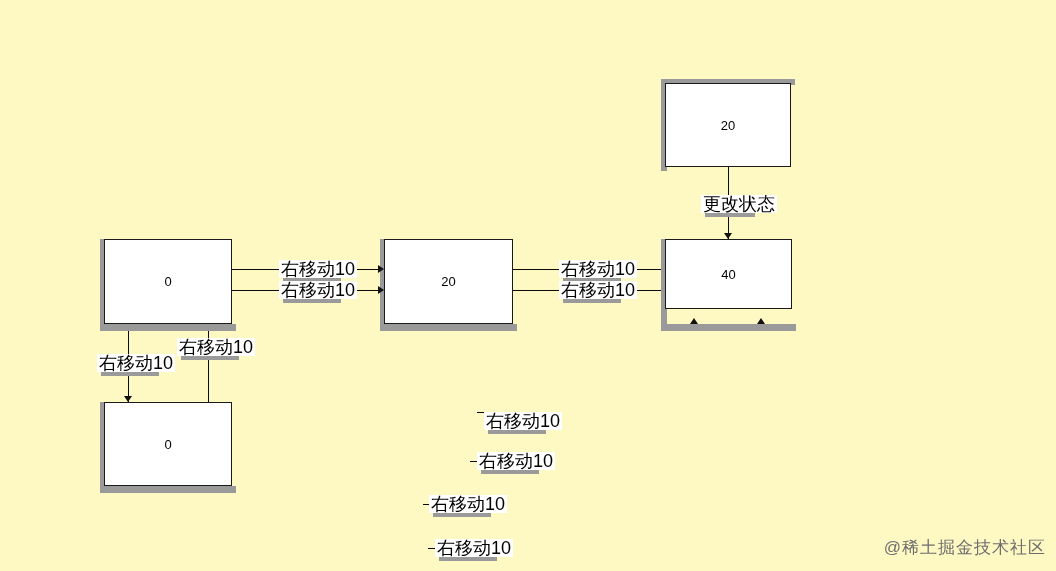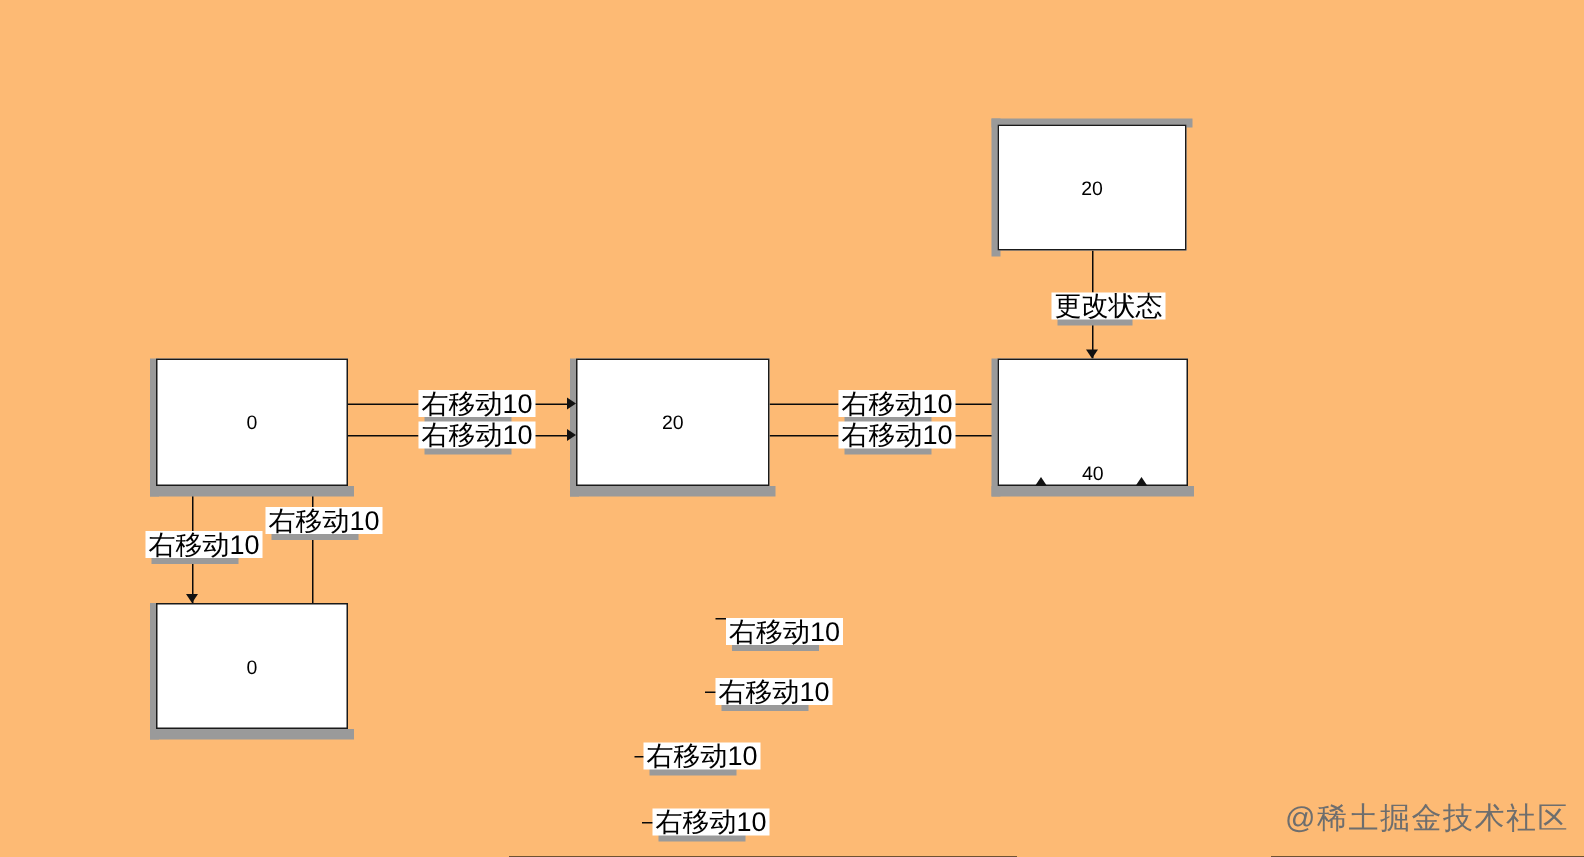--- a/index.html
+++ b/index.html
@@ -7,21 +7,21 @@
     padding: 0;
     background: #000000;
   }
   body {
     font-family: "Liberation Sans", sans-serif;
   }
   #canvas {
     position: relative;
     width: 1056px;
     height: 571px;
-    background: #fdba74;
+    background: #fef9c3;
     overflow: hidden;
     text-decoration: underline;
   }
 
   
   .node {
     position: absolute;
     box-sizing: border-box;
     background: #ffffff;
     border: 1px solid #1a1a1a;
@@ -92,21 +92,21 @@
     border-top: 6px solid #111111;
     z-index: 5;
   }
 
   
   #watermark {
     position: absolute;
     right: 10px;
     bottom: 12px;
     color: #6e6e6e;
-    font-size: 20px;
+    font-size: 17px;
     letter-spacing: 1px;
     z-index: 10;
     user-select: none;
     text-align: right;
   }
 </style>
 </head>
 <body>
 
 <div id="canvas">
@@ -163,21 +163,21 @@
   </div>
 
   <div class="node" style="left:104px; top:239px; width:128px; height:85px;">
     <span>0</span>
   </div>
 
   <div class="node" style="left:384px; top:239px; width:129px; height:85px;">
     <span>20</span>
   </div>
 
-  <div class="node" style="left:665px; top:239px; width:127px; height:85px;align-items:flex-end;">
+  <div class="node" style="left:665px; top:239px; width:127px; height:70px;">
     <span>40</span>
   </div>
 
   <div class="node" style="left:104px; top:402px; width:128px; height:84px;">
     <span>0</span>
   </div>
 
   <div class="edge-label-shadow" style="left:283px; top:264px; width:58px;"></div>
   <div class="edge-label" style="left:279px; top:260px;">右移动10</div>
 

